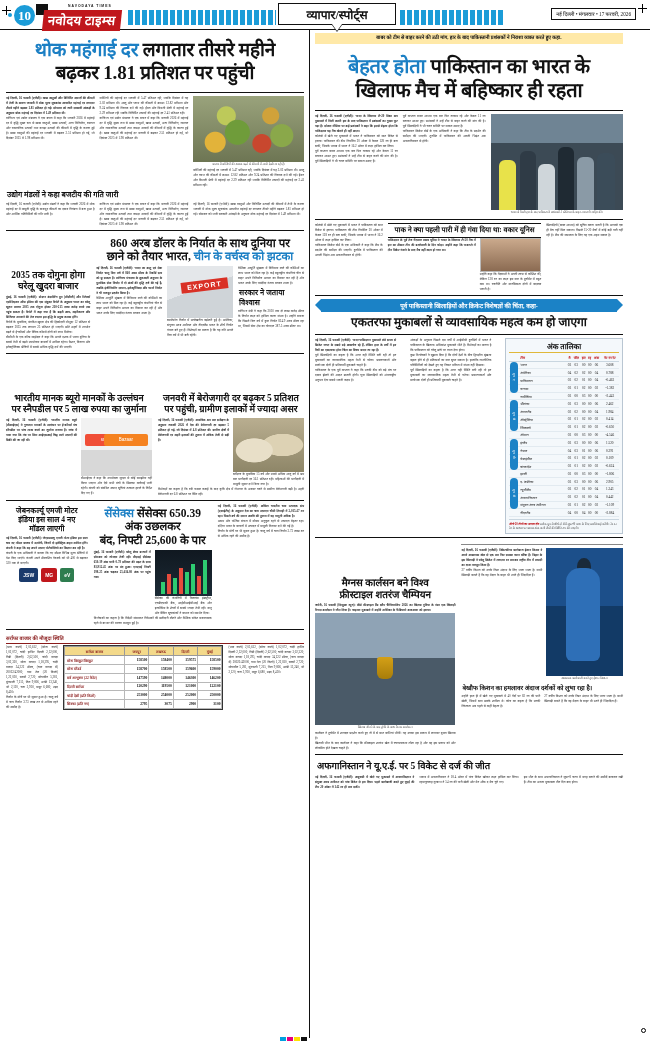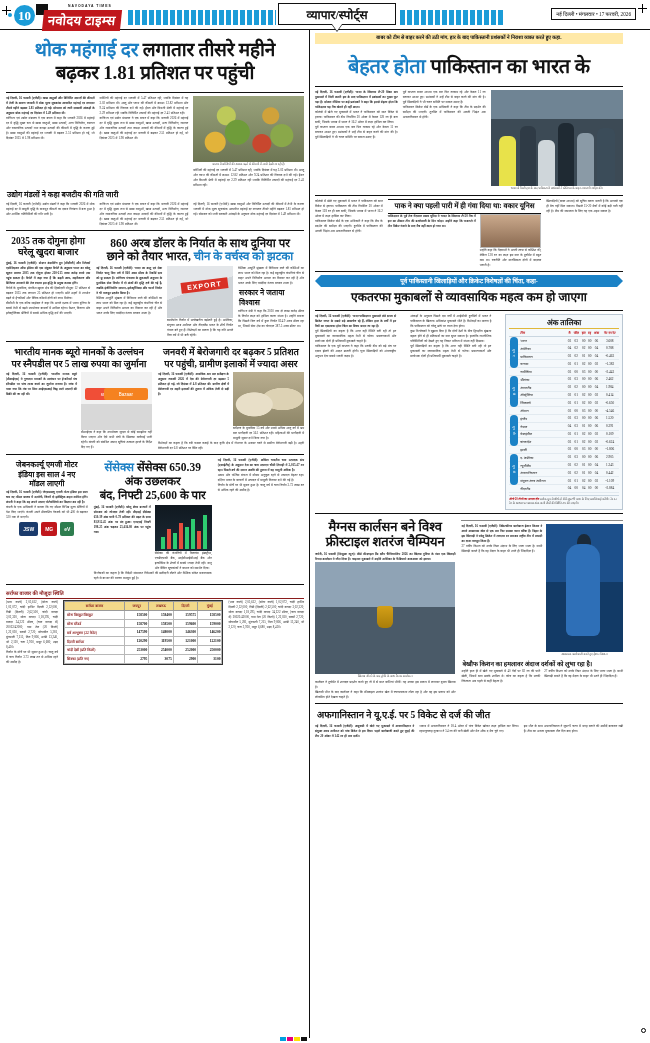--- a/index.html
+++ b/index.html
@@ -81,21 +81,21 @@
   .hl-main .blue{color:#1b7fc4;}
   .hl-sub {
     text-align:center; font-weight:bold; color:#111;
     font-family:"Liberation Serif", serif;
     font-size:11.5px; line-height:1.2; padding:3px 1px 2px 1px;
   }
   .hl-sub .blue{color:#1b7fc4;}
   .hl-med {
     text-align:center; font-weight:bold; color:#111;
     font-family:"Liberation Serif", serif;
-    font-size:9.4px; line-height:1.22; padding:2px 1px;
+    font-size:9.4px; line-height:1.22; padding:2px 1px;margin-top:34px;
   }
   .hl-small {
     text-align:center; font-weight:bold; color:#111;
     font-family:"Liberation Serif", serif;
     font-size:7.6px; line-height:1.24; padding:2px 1px;
   }
   .kicker-bar{
     background:#ffe9a8; color:#111; font-size:5px; text-align:center;
     padding:2px 3px; font-weight:bold; line-height:1.3;
     font-family:"Liberation Serif", serif;
@@ -460,20 +460,21 @@
 
     </div>
 
     <div class="col-right">
 
       <div class="kicker-bar">बाबर को टीम से बाहर करने की उठी मांग, हार के बाद पाकिस्तानी प्रशंसकों ने निराशा व्यक्त करते हुए कहा-</div>
 
       <div class="hl-main" style="font-size:20px;padding-top:10px">
         <span class="blue">बेहतर होता</span>
         <span>पाकिस्तान का भारत के</span><br>
+        <span>खिलाफ मैच में बहिष्कार ही रहता</span>
       </div>
       <div class="rule"></div>
 
       <div class="cols" style="gap:5px">
         <div class="tcol">
           <div class="txt lead">नई दिल्ली, 16 फरवरी (एजेंसी): भारत के खिलाफ टी-20 विश्व कप मुकाबले में मिली करारी हार के बाद पाकिस्तान में प्रशंसकों का गुस्सा फूट पड़ा है। सोशल मीडिया पर कई प्रशंसकों ने कहा कि इससे बेहतर होता कि पाकिस्तान यह मैच खेलने ही नहीं आता।</div>
           <div class="txt">कोलंबो में खेले गए मुकाबले में भारत ने पाकिस्तान को सात विकेट से हराया। पाकिस्तान की टीम निर्धारित 20 ओवर में केवल 128 रन ही बना सकी, जिसके जवाब में भारत ने 16.2 ओवर में लक्ष्य हासिल कर लिया।</div>
           <div class="txt">पूर्व कप्तान बाबर आजम एक बार फिर नाकाम रहे और केवल 11 रन बनाकर आउट हुए। प्रशंसकों ने उन्हें टीम से बाहर करने की मांग की है। पूर्व खिलाड़ियों ने भी चयन समिति पर सवाल उठाए हैं।</div>
         </div>
         <div class="tcol">
@@ -737,21 +738,21 @@
               <span>प्रत्येक ग्रुप से शीर्ष दो टीमें सुपर-8 चरण के लिए क्वालिफाई करेंगी। नेट रन रेट के आधार पर बराबर अंक वाली टीमों की स्थिति तय की जाएगी।</span>
             </div>
           </div>
         </div>
       </div>
 
       <div class="rule"></div>
 
       <div class="cols" style="gap:6px">
         <div class="tcol">
-          <div class="hl-med" style="font-size:13px">
+          <div class="hl-med" style="font-size:10px">
             <span>मैग्नस कार्लसन बने विश्व</span><br>
             <span>फ्रीस्टाइल शतरंज चैम्पियन</span>
           </div>
           <div class="txt lead">जर्मनी, 16 फरवरी (सिन्हुआ न्यूज): फ्रीडे फ्रीस्टाइल ग्रैंड स्लैम चैम्पियनशिप 2026 का खिताब दुनिया के नंबर एक खिलाड़ी मैग्नस कार्लसन ने जीत लिया है। फाइनल मुकाबले में उन्होंने अमेरिका के फैबियानो कारुआना को हराया।</div>
           <div class="photo ph-chess">
             <span class="trophy"></span>
           </div>
           <div class="photo-cap">खिताब जीतने के बाद ट्रॉफी के साथ मैग्नस कार्लसन।</div>
           <div class="txt">कार्लसन ने टूर्नामेंट में शानदार प्रदर्शन करते हुए नौ में से सात बाजियां जीतीं। यह उनका इस प्रारूप में लगातार दूसरा खिताब है।</div>
           <div class="txt">खिताबी जीत के बाद कार्लसन ने कहा कि फ्रीस्टाइल शतरंज खेल में रचनात्मकता लौटा रहा है और वह इस प्रारूप को और लोकप्रिय होते देखना चाहते हैं।</div>

